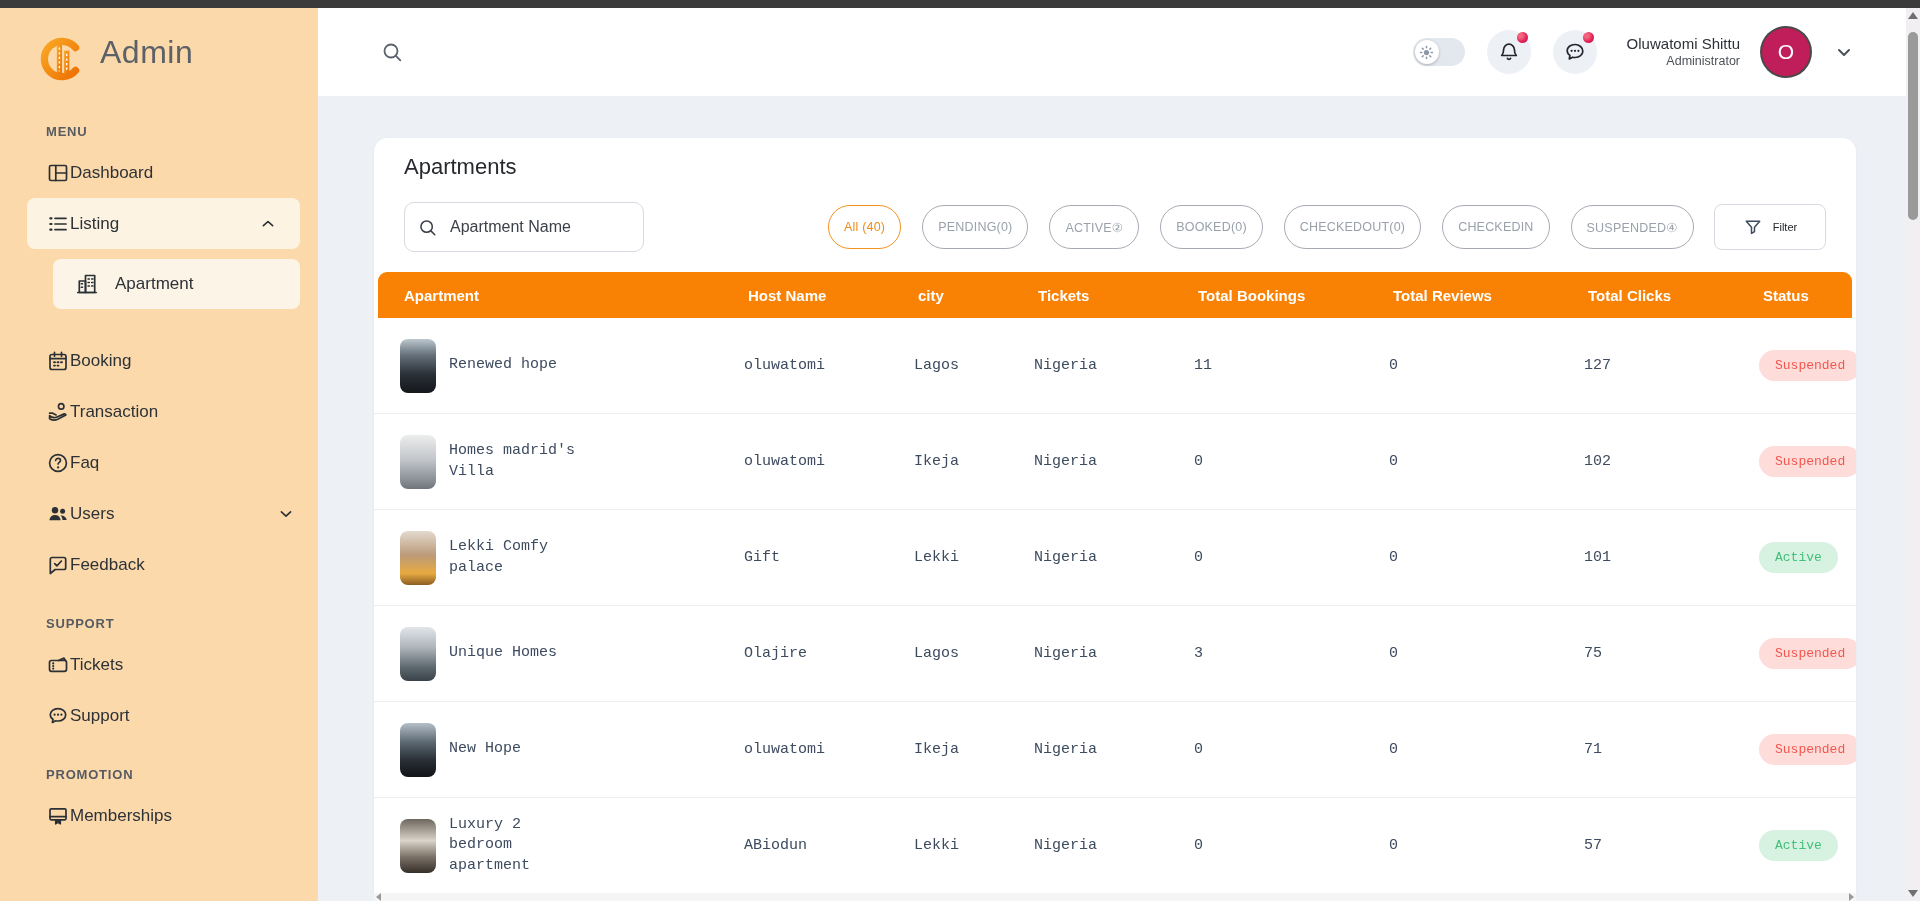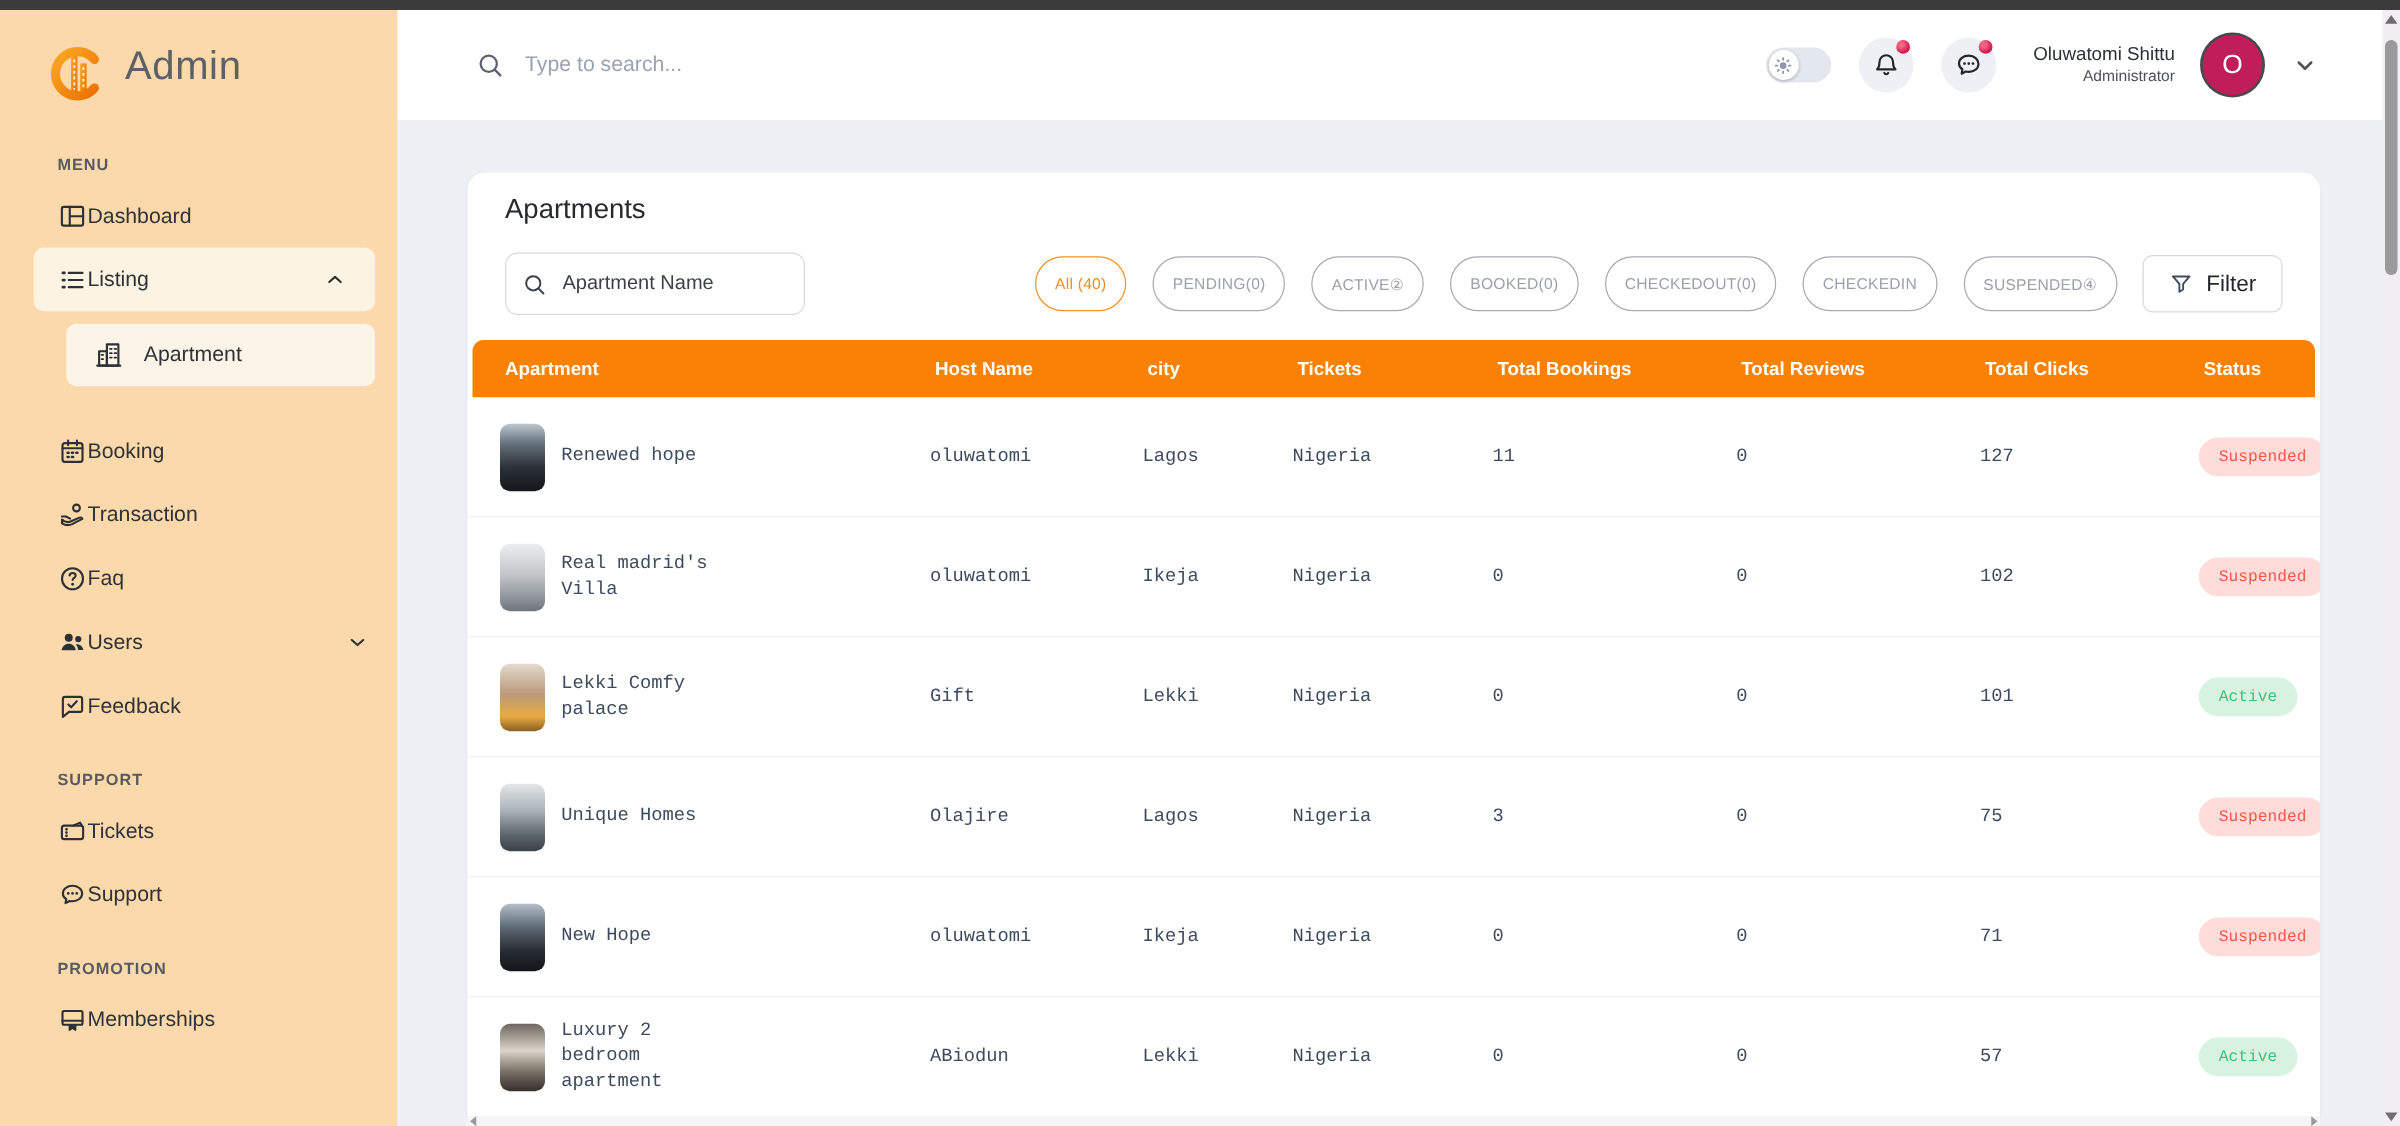--- a/index.html
+++ b/index.html
@@ -49,21 +49,21 @@
   .main { position:absolute; left:318px; top:96px; width:1588px; height:805px; background:#edf0f5; }
   .card { position:absolute; left:56px; top:42px; width:1482px; height:755px; background:#fff; border-radius:14px 14px 0 0; box-shadow:0 1px 3px rgba(30,40,60,.05); overflow:hidden; }
   .card-title { margin:16px 0 0 30px; font-size:22px; color:#26292e; font-weight:500; }
   .controls { display:flex; align-items:center; margin:22px 30px 0 30px; }
   .apt-search { display:flex; align-items:center; gap:12px; width:240px; height:50px; border:1px solid #d6d9df; border-radius:10px; padding:0 12px; flex:none; }
   .apt-search input { border:none; outline:none; width:170px; font-size:16px; color:#3c4149; font-family:inherit; }
   .apt-search input::placeholder { color:#3c4149; }
   .pills { display:flex; gap:21px; margin-left:184px; }
   .pill { height:44px; padding:0 15px; border-radius:22px; border:1px solid #a6abb3; background:#fff; color:#9aa1ab; font-size:12.5px; letter-spacing:.2px; display:flex; align-items:center; cursor:pointer; white-space:nowrap; font-family:inherit; }
   .pill.active { border-color:#f5921e; color:#ef8c1a; }
-  .filter-btn { margin-left:auto; width:112px; height:46px; border:1px solid #d6d9df; border-radius:8px; background:#fff; display:flex; align-items:center; justify-content:center; gap:10px; font-size:18px; color:#23262b; cursor:pointer; font-family:inherit; }
+  .filter-btn { margin-left:auto; width:112px; height:46px; border:1px solid #d6d9df; border-radius:8px; background:#fff; display:flex; align-items:center; justify-content:center; gap:10px; font-size:11px; color:#23262b; cursor:pointer; font-family:inherit; }
 
   
   .tbl { margin-top:20px; }
   .tgrid { display:grid; grid-template-columns:344px 170px 120px 160px 195px 195px 175px 1fr; align-items:center; padding-left:26px; padding-right:8px; }
   .thead { background:#f98103; border-radius:9px 9px 0 0; height:46px; margin:0 4px; color:#fff; font-size:15px; font-weight:bold; }
   .trow { height:96px; border-bottom:1px solid #eceef1; font-size:15px; color:#3d4b5f; cursor:pointer; background:#fff;font-family:Liberation Mono, monospace; }
   .name-cell { display:flex; align-items:center; gap:13px; }
   .thumbimg { width:36px; height:54px; border-radius:8px; flex:none; }
   .t1 { background:linear-gradient(180deg,#bcc7cf 0%,#64707a 30%,#2b3138 65%,#14171b 100%); }
   .t2 { background:linear-gradient(180deg,#eceded 0%,#c3c6ca 45%,#8f959b 80%,#6e747a 100%); }
@@ -238,21 +238,20 @@
 </aside>
 
 <header class="topbar">
   <div class="tb-search">
     <span class="icn">
       <svg viewBox="0 0 24 24" fill="none" stroke="#59626e" stroke-width="1.8" stroke-linecap="round">
         <circle cx="11" cy="11" r="6.5"></circle>
           <path d="M15.9 15.9L20.3 20.3"></path>
       </svg>
     </span>
-    <input type="text" placeholder="Type to search..." style="">
   </div>
   <div class="tb-right">
     <div class="toggle">
       <div class="knob">
         <span class="icn" style="width:15px;height:15px">
           <svg viewBox="0 0 24 24" fill="none" stroke="#8d97a5" stroke-width="2.4" stroke-linecap="round">
             <circle cx="12" cy="12" r="4.2" fill="#8d97a5" stroke="none"></circle>
             <path d="M12 2.5v2M12 19.5v2M2.5 12h2M19.5 12h2M5.2 5.2l1.4 1.4M17.4 17.4l1.4 1.4M18.8 5.2l-1.4 1.4M6.6 17.4l-1.4 1.4"></path>
           </svg>
         </span>
@@ -343,21 +342,21 @@
             <div>Lagos</div>
             <div>Nigeria</div>
             <div>11</div>
             <div>0</div>
             <div>127</div>
             <div><span class="badge suspended">Suspended</span></div>
           </div>
           <div class="tgrid trow">
             <div class="name-cell">
               <div class="thumbimg t2"></div>
-              <span class="apt-name">Real madrid's Villa</span>
+              <span class="apt-name">Homes madrid's Villa</span>
             </div>
             <div>oluwatomi</div>
             <div>Ikeja</div>
             <div>Nigeria</div>
             <div>0</div>
             <div>0</div>
             <div>102</div>
             <div><span class="badge suspended">Suspended</span></div>
           </div>
           <div class="tgrid trow">

